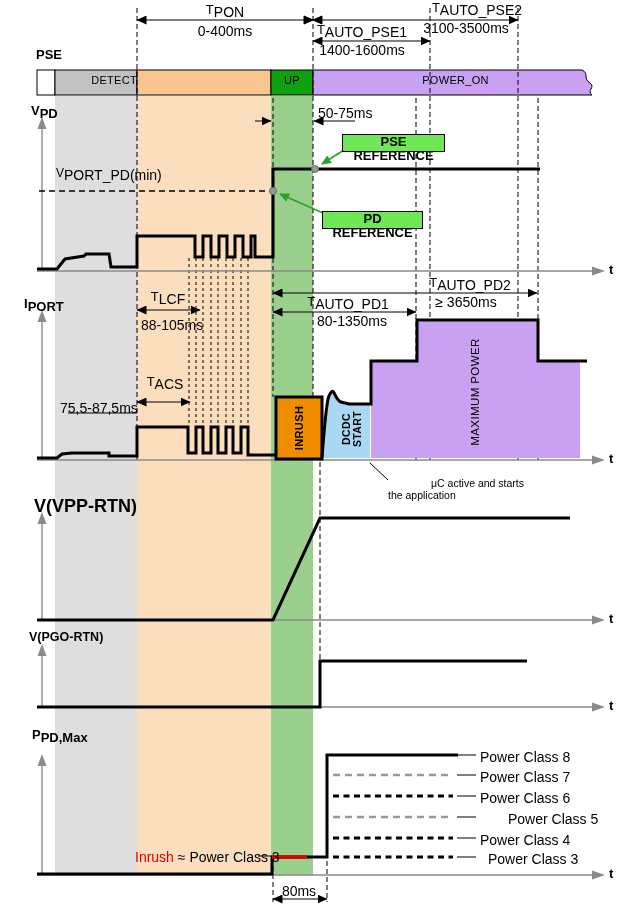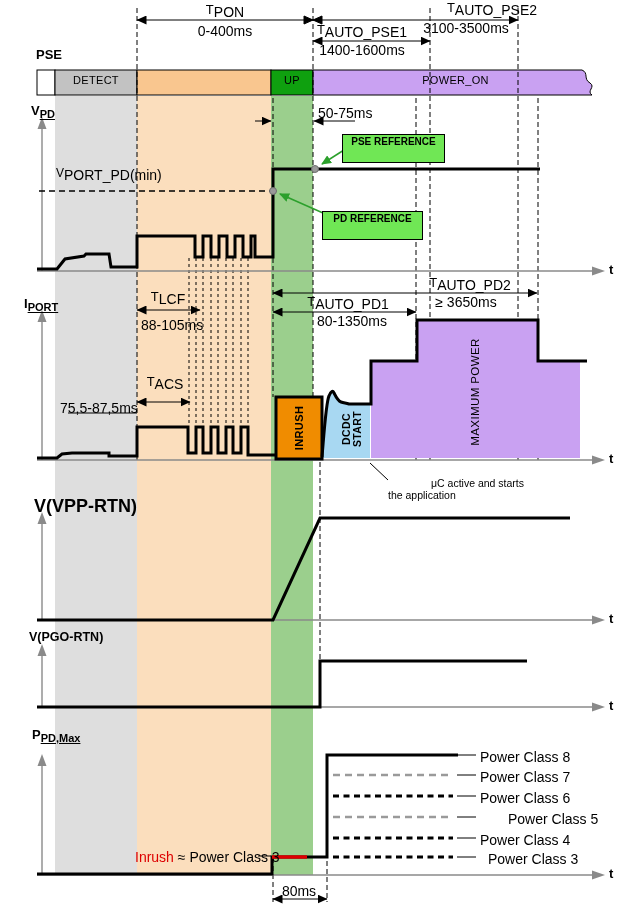--- a/index.html
+++ b/index.html
@@ -6,24 +6,24 @@
   #stage{position:relative;width:627px;height:912px;background:#fff;overflow:hidden;
          font-family:"Liberation Sans",sans-serif;color:#000;}
   .band{position:absolute;top:96px;height:777px;}
   .lbl{position:absolute;white-space:nowrap;font-size:14px;line-height:1.15;}
   .c{text-align:center;}
   .r{text-align:right;}
   .b{font-weight:bold;}
   .t13{font-size:13px;}
   .t105{font-size:10.5px;}
   .sub{font-size:14px;vertical-align:-3px;}
-  .subb{font-size:11px;vertical-align:-3px;font-weight:bold;text-decoration:underline;}
+  .subb{font-size:13px;vertical-align:-3px;font-weight:bold;}
   .barlbl{position:absolute;top:74px;height:18px;font-size:11px;text-align:center;letter-spacing:.3px;}
-  .refbox{position:absolute;height:29px;background:var(--ref_box);border:1.5px solid #000;
-          font-size:10px;font-weight:bold;text-align:center;line-height:14px;box-sizing:border-box;}
+  .refbox{position:absolute;height:18px;background:var(--ref_box);border:1.5px solid #000;
+          font-size:13px;font-weight:bold;text-align:center;line-height:14px;box-sizing:border-box;}
   .rot{position:absolute;transform:translate(-50%,-50%) rotate(-90deg);text-align:center;
        white-space:nowrap;font-size:11px;font-weight:600;letter-spacing:.4px;}
   .tlab{position:absolute;font-size:13px;font-weight:bold;}
   svg{position:absolute;left:0;top:0;}
 </style>
 </head>
 <body>
 
 <div id="stage">
 
@@ -150,31 +150,31 @@
     <g style="stroke:var(--ref_arrow);" stroke-width="1.5" fill="none">
       <line x1="344" y1="150" x2="322" y2="164" marker-end="url(#ag)"></line>
       <line x1="323" y1="213" x2="280" y2="194" marker-end="url(#ag)"></line>
     </g>
     <circle cx="315" cy="169" r="3.5" style="fill:var(--dot_gray);" stroke="#6e6e6e"></circle>
     <circle cx="273" cy="191" r="3.5" style="fill:var(--dot_gray);" stroke="#6e6e6e"></circle>
   </svg>
 
   <div class="lbl b t13" style="left:36px;top:48px;">PSE</div>
 
-  <div class="barlbl" style="left:55px;width:82px;">DETECT</div>
+  <div class="barlbl" style="left:55px;width:82px;text-align:right;">DETECT</div>
   <div class="barlbl" style="left:271px;width:42px;">UP</div>
   <div class="barlbl" style="left:318px;width:275px;">POWER_ON</div>
 
   <div class="lbl c t13" style="left:165px;top:3px;width:120px;"><span>T</span><span class="sub">PON</span></div>
   <div class="lbl c" style="left:165px;top:23px;width:120px;">0-400ms</div>
 
   <div class="lbl c t13" style="left:312px;top:23px;width:100px;"><span>T</span><span class="sub">AUTO_PSE1</span></div>
   <div class="lbl c" style="left:312px;top:42px;width:100px;">1400-1600ms</div>
 
-  <div class="lbl c t13" style="left:440px;top:1px;width:104px;"><span>T</span><span class="sub">AUTO_PSE2</span></div>
+  <div class="lbl c t13" style="left:425px;top:1px;width:104px;"><span>T</span><span class="sub">AUTO_PSE2</span></div>
   <div class="lbl c" style="left:414px;top:20px;width:104px;">3100-3500ms</div>
 
   <div class="lbl" style="left:318px;top:105px;">50-75ms</div>
 
   <div class="lbl b t13" style="left:31px;top:104px;"><span>V</span><span class="subb">PD</span></div>
   <div class="lbl" style="left:56px;top:167px;font-size:12px;"><span>V</span><span class="sub">PORT_PD(min)</span></div>
 
   <div class="refbox" style="left:342px;top:134px;width:103px;">PSE REFERENCE</div>
   <div class="refbox" style="left:322px;top:211px;width:101px;">PD REFERENCE</div>
 

